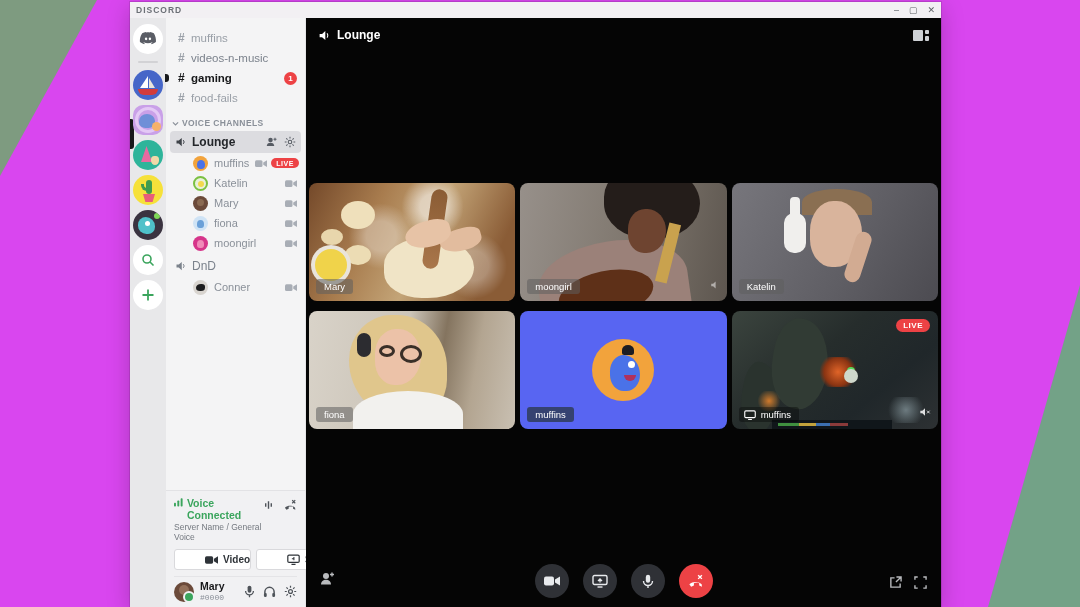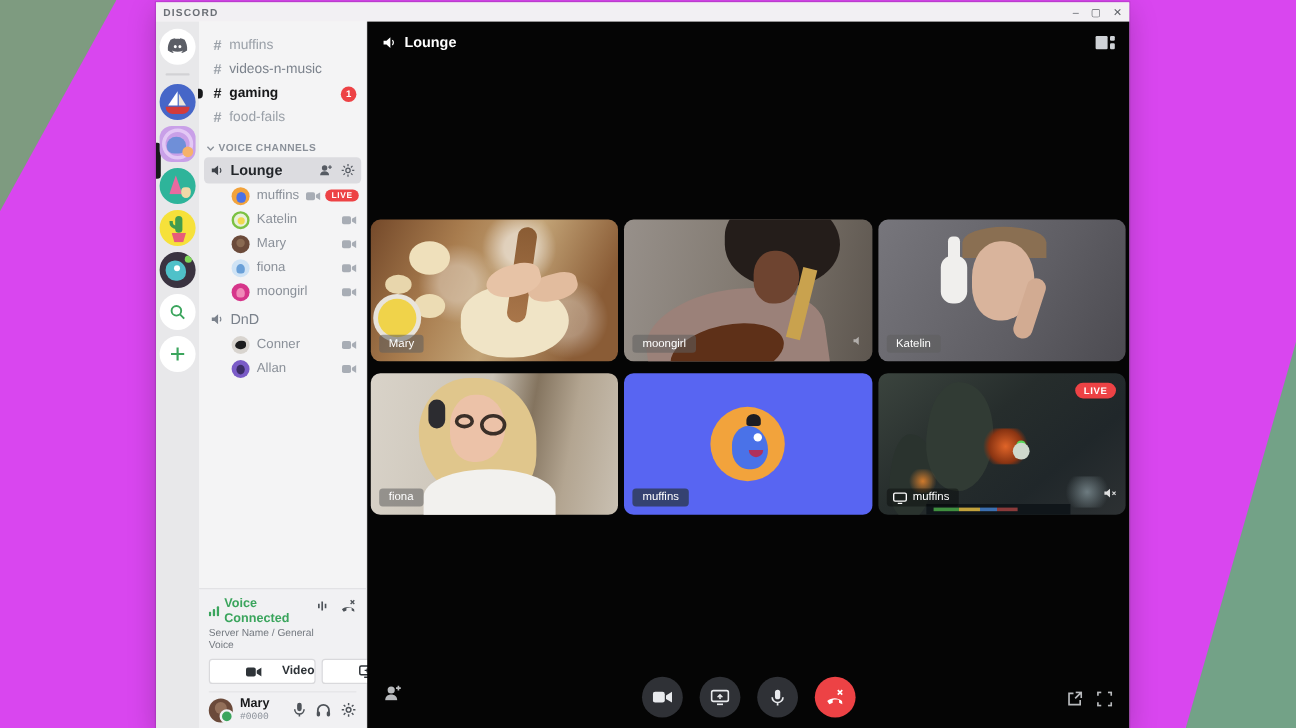--- a/index.html
+++ b/index.html
@@ -75,25 +75,25 @@
   .av-katelin { background:#e9f0da; border:2px solid #7bc142; } .av-katelin::after{content:"";position:absolute;left:3px;top:3px;width:6px;height:6px;background:#f2d94e;border-radius:50%;}
   .av-mary { background:#6b4a3a; } .av-mary::after{content:"";position:absolute;left:4px;top:3px;width:7px;height:7px;background:#8a6a52;border-radius:50%;}
   .av-fiona { background:#cfe3f5; } .av-fiona::after{content:"";position:absolute;left:4px;top:4px;width:7px;height:8px;background:#6aa0d8;border-radius:50% 50% 40% 40%;}
   .av-moongirl { background:#d6358a; } .av-moongirl::after{content:"";position:absolute;left:4px;top:4px;width:7px;height:8px;background:#f08ab8;border-radius:50% 50% 40% 40%;}
   .av-conner { background:#d8d4cf; } .av-conner::after{content:"";position:absolute;left:3px;top:4px;width:9px;height:7px;background:#1c1c1e;border-radius:60% 40% 50% 50%;}
   .av-allan { background:#7a5bc7; } .av-allan::after{content:"";position:absolute;left:4px;top:4px;width:7px;height:8px;background:#3b2d66;border-radius:50%;}
 
   .sb-bottom { margin-top:auto; border-top:1px solid #e2e2e5; background:#f1f1f3; padding:6px 8px 5px; }
   .vc-row { display:flex; align-items:flex-start; }
   .vc-texts { display:flex; flex-direction:column; }
-  .vc-title { font-size:10.5px; font-weight:bold; color:#3ba55d; display:flex; align-items:center; gap:4px; }
+  .vc-title { font-size:10.5px; font-weight:bold; color:#3ba55d; display:flex; gap:4px; }
   .vc-sub { font-size:8.5px; color:#73787f; margin-top:1px; }
   .vc-icons { margin-left:auto; display:flex; gap:8px; color:#4e5359; padding-top:2px; }
   .btn-row { display:flex; gap:5px; margin:7px 0 6px; }
-  .sb-btn { flex:1; height:21px; background:#fff; border:1px solid #d9d9dc; border-radius:3px; display:flex; align-items:center; justify-content:center; gap:17px; font-size:10px; font-weight:bold; color:#2e3338; cursor:pointer;padding-left:30px; }
+  .sb-btn { flex:1; height:21px; background:#fff; border:1px solid #d9d9dc; border-radius:3px; display:flex; align-items:center; justify-content:center; gap:5px; font-size:10px; font-weight:bold; color:#2e3338; cursor:pointer;padding-left:30px; }
   .user-row { display:flex; align-items:center; gap:6px; padding-top:4px; border-top:1px solid #e4e4e7; }
   .user-av { width:20px; height:20px; border-radius:50%; background:#6b4a3a; position:relative; flex:0 0 auto; }
   .user-av::before { content:""; position:absolute; left:5px; top:3px; width:10px; height:10px; background:#93705a; border-radius:50%; }
   .user-av::after { content:""; position:absolute; right:-1px; bottom:-1px; width:8px; height:8px; background:#3ba55d; border:2px solid #f1f1f3; border-radius:50%; }
   .user-name { font-size:10.5px; font-weight:bold; color:#17181a; line-height:1.1; }
   .user-tag { font-size:8px; color:#8a9099;font-family:Liberation Mono, monospace; }
   .user-icons { margin-left:auto; display:flex; gap:8px; color:#4e5359; }
 
   
   .main { flex:1; background:#050505; position:relative; min-width:0; }
@@ -334,30 +334,20 @@
           <div class="voice-row dim" style="margin-top:2px;">
             <svg width="12" height="12" viewBox="0 0 16 16" fill="#7b828c">
                 <path d="M2 6h3l4-3.5v11L5 10H2z"></path>
                 <path d="M11 5.5a3.5 3.5 0 010 5" fill="none" stroke="#7b828c" stroke-width="1.3"></path>
               </svg>
             <span class="v-label">DnD</span>
           </div>
           <div class="member-row">
             <span class="m-avatar av-conner"></span>
             <span class="m-name">Conner</span>
-            <span class="m-right">
-                <svg class="cam-ic" width="12" height="9" viewBox="0 0 16 11" fill="currentColor">
-                  <rect x="0" y="1" width="10" height="9" rx="2"></rect>
-                  <path d="M11 4l5-3v9l-5-3z"></path>
-                </svg>
-              </span>
-          </div>
-          <div class="member-row">
-            <span class="m-avatar av-allan"></span>
-            <span class="m-name">Allan</span>
             <span class="m-right">
                 <svg class="cam-ic" width="12" height="9" viewBox="0 0 16 11" fill="currentColor">
                   <rect x="0" y="1" width="10" height="9" rx="2"></rect>
                   <path d="M11 4l5-3v9l-5-3z"></path>
                 </svg>
               </span>
           </div>
         </div>
 
         <div class="sb-bottom">

